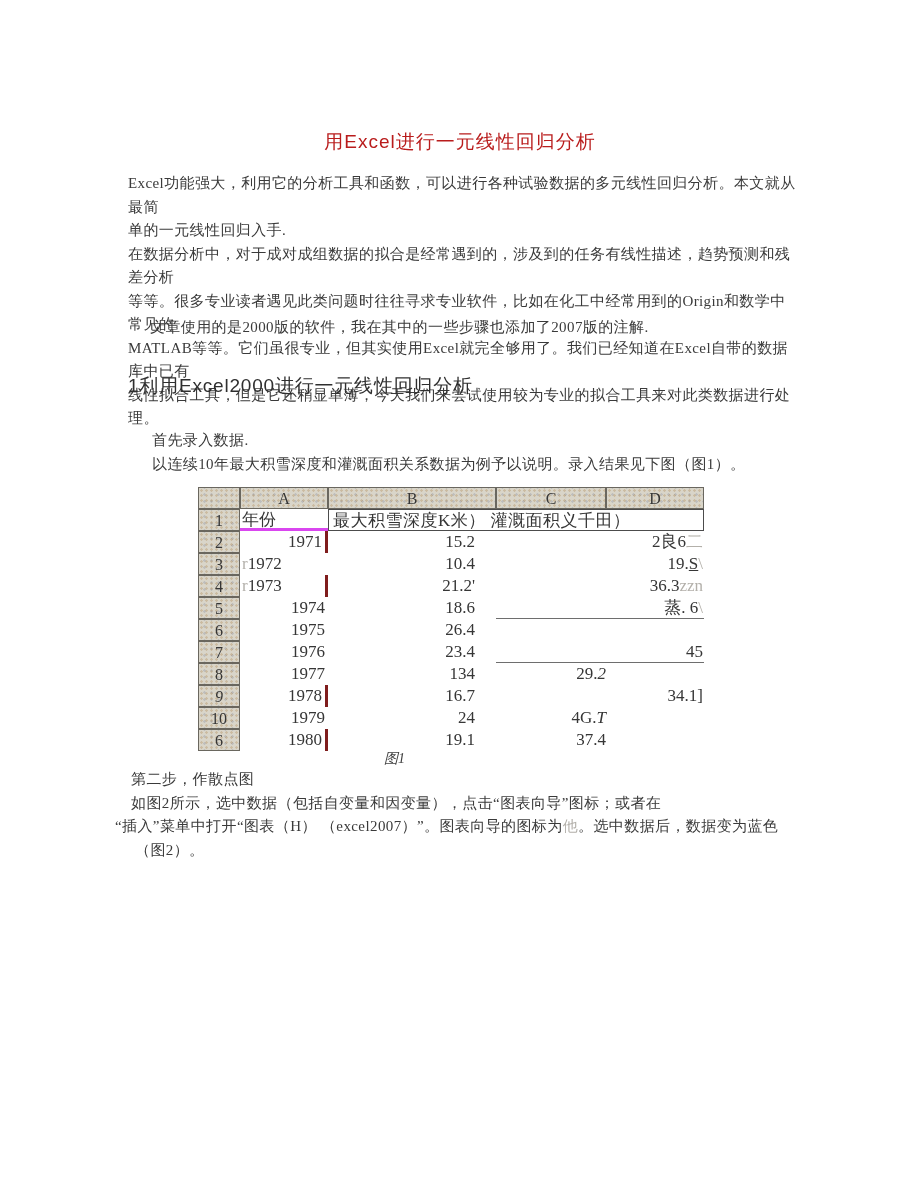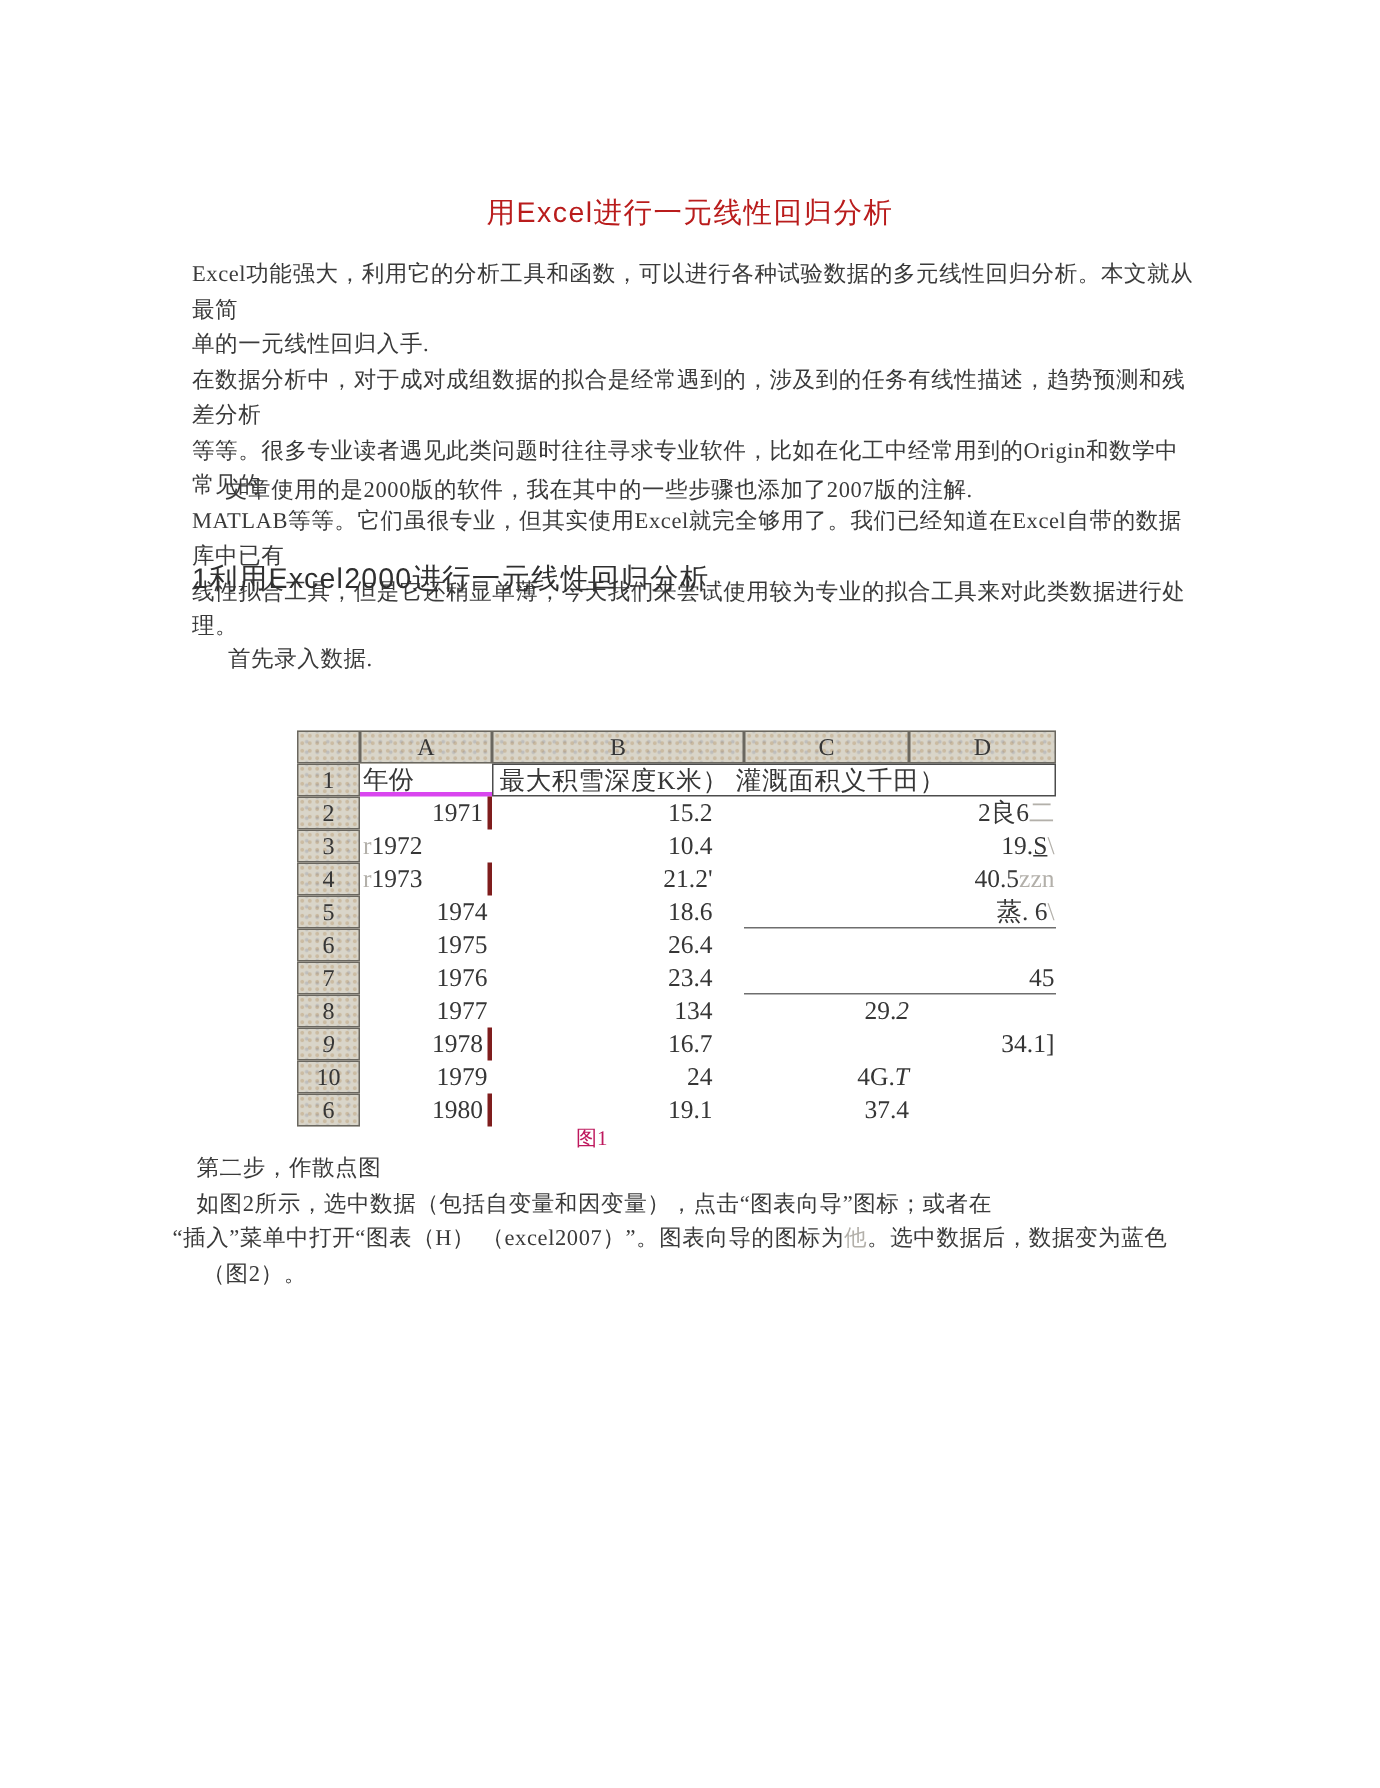--- a/index.html
+++ b/index.html
@@ -60,21 +60,21 @@
   .col-a{width:88px; padding-right:3px;}
   .col-b{width:168px; text-align:right; padding-right:21px;}
   .col-c{width:110px; text-align:right; padding-right:0;}
   .col-d{width:98px; text-align:right; padding-right:1px;}
   .ar{text-align:right;} .al{text-align:left; padding-left:2px;}
   .vline{border-right:3px solid #7f1d1d;}
   .cdline{border-bottom:1px solid #6e6e6e;}
   .r1a{border-bottom:3px solid #d946ef; padding-left:2px;}
   .r1bcd{width:376px; border:1px solid #4c4c4c; padding-left:4px; letter-spacing:0.5px;}
   .fig-caption{
-    position:absolute; left:384px; top:750px; font-size:14px; color:#be185d;
+    position:absolute; left:384px; top:750px; font-size:14px; color:#404040;font-style:italic;
   }
 </style>
 </head>
 <body>
 
 <div class="page">
 
   <div class="doc-title">用Excel进行一元线性回归分析</div>
 
   <div class="para p-intro">
@@ -85,20 +85,21 @@
     <div>MATLAB等等。它们虽很专业，但其实使用Excel就完全够用了。我们已经知道在Excel自带的数据库中已有</div>
     <div>线性拟合工具，但是它还稍显单薄，今天我们来尝试使用较为专业的拟合工具来对此类数据进行处理。</div>
   </div>
 
   <div class="para p-note">文章使用的是2000版的软件，我在其中的一些步骤也添加了2007版的注解.</div>
 
   <div class="section-heading">1利用Excel2000进行一元线性回归分析</div>
 
   <div class="para p-step1">
     <div>首先录入数据.</div>
+    <div>以连续10年最大积雪深度和灌溉面积关系数据为例予以说明。录入结果见下图（图1）。</div>
   </div>
 
   <div class="ss">
     <div class="ss-row">
       <div class="hdr ss-corner"></div>
       <div class="hdr ss-colhead ch-a">A</div>
       <div class="hdr ss-colhead ch-b">B</div>
       <div class="hdr ss-colhead ch-c">C</div>
       <div class="hdr ss-colhead ch-d">D</div>
     </div>
@@ -120,21 +121,21 @@
           <div class="ss-cell col-a al"><span class="light">r</span><span>1972</span></div>
           <div class="ss-cell col-b">10.4</div>
           <div class="ss-cell col-c"></div>
           <div class="ss-cell col-d"><span>19.</span><span class="uline">S</span><span class="light">\</span></div>
         </div>
         <div class="ss-row">
           <div class="hdr ss-num">4</div>
           <div class="ss-cell col-a al vline"><span class="light">r</span><span>1973</span></div>
           <div class="ss-cell col-b">21.2'</div>
           <div class="ss-cell col-c"></div>
-          <div class="ss-cell col-d"><span>40.5</span><span class="light">zzn</span></div>
+          <div class="ss-cell col-d"><span>36.3</span><span class="light">zzn</span></div>
         </div>
         <div class="ss-row">
           <div class="hdr ss-num">5</div>
           <div class="ss-cell col-a ar"><span>1974</span></div>
           <div class="ss-cell col-b">18.6</div>
           <div class="ss-cell col-c cdline"></div>
           <div class="ss-cell col-d cdline"><span>蒸. 6</span><span class="light">\</span></div>
         </div>
         <div class="ss-row">
           <div class="hdr ss-num">6</div>

